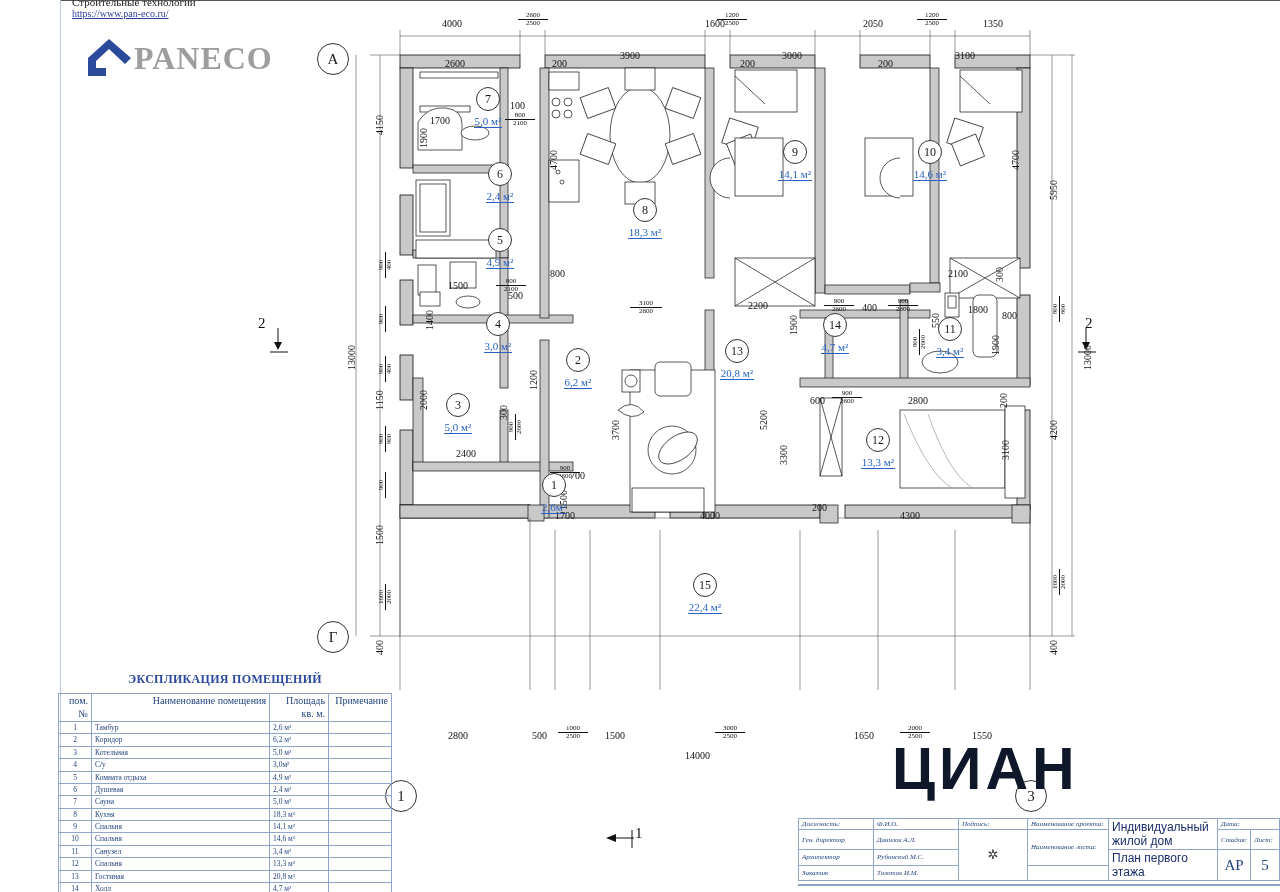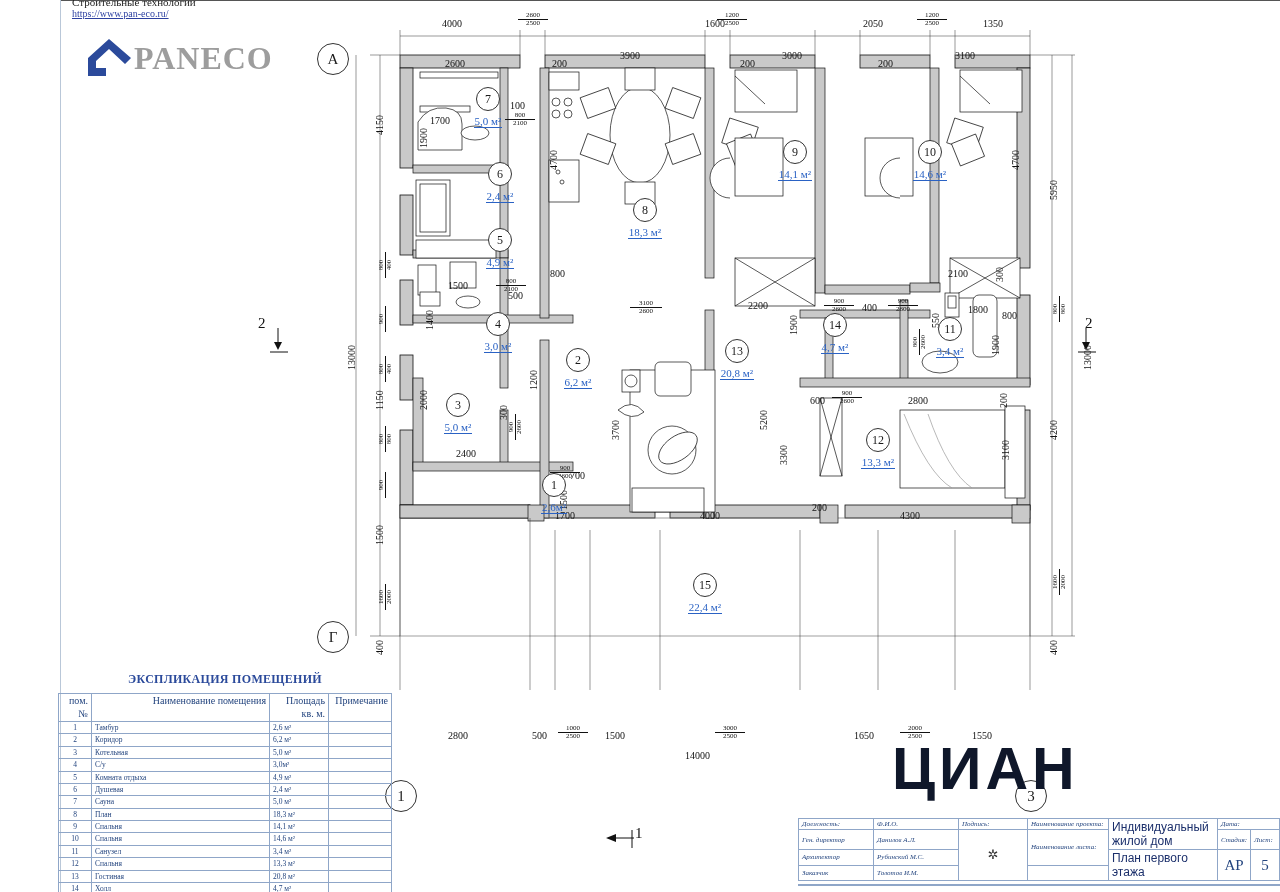--- a/index.html
+++ b/index.html
@@ -470,21 +470,21 @@
           <td class="note"></td>
         </tr>
         <tr>
           <td class="c">7</td>
           <td>Сауна</td>
           <td class="a">5,0 м²</td>
           <td class="note"></td>
         </tr>
         <tr>
           <td class="c">8</td>
-          <td>План</td>
+          <td>Кухня</td>
           <td class="a">18,3 м²</td>
           <td class="note"></td>
         </tr>
         <tr>
           <td class="c">9</td>
           <td>Спальня</td>
           <td class="a">14,1 м²</td>
           <td class="note"></td>
         </tr>
         <tr>

